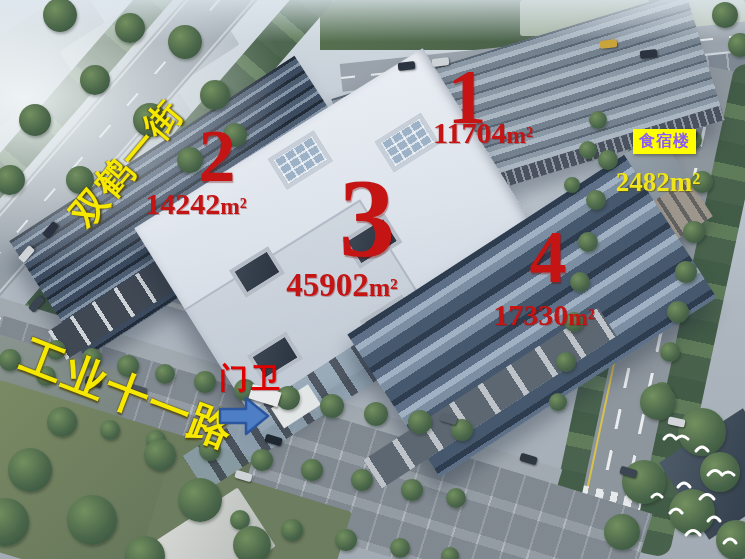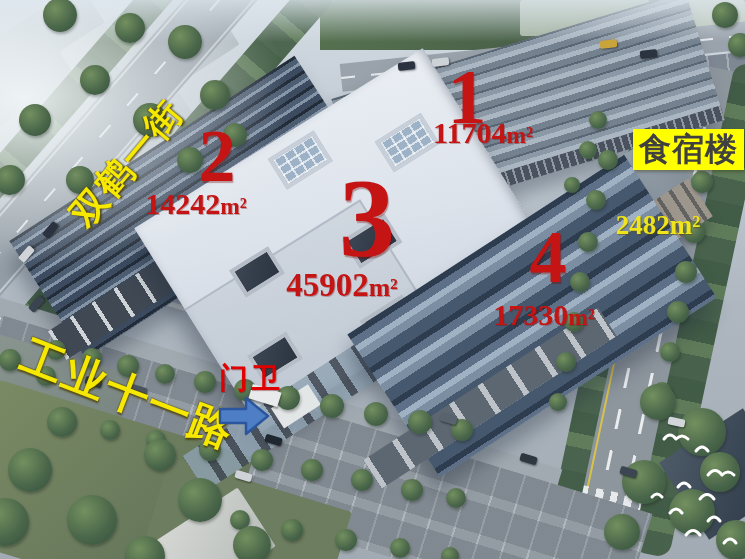--- a/index.html
+++ b/index.html
@@ -32,24 +32,24 @@
   
   .label{position:absolute;transform:translate(-50%,-50%);white-space:nowrap;line-height:1;z-index:40;}
   .num{font-family:"Liberation Serif", serif;font-weight:700;color:#c41414;
        text-shadow:1px 2px 1px rgba(110,0,0,.35);}
   .area{font-family:"Liberation Serif", serif;font-weight:700;color:#c41414;
         text-shadow:1px 1px 0 rgba(110,0,0,.3);}
   .area .unit{font-size:.78em;}
   .street{font-weight:900;color:#f6e800;letter-spacing:2px;
         text-shadow:1px 2px 2px rgba(70,60,0,.8),-1px -1px 1px rgba(70,60,0,.45);}
   .gate-label{font-weight:900;color:#e00000;letter-spacing:3px;text-shadow:1px 1px 1px rgba(100,0,0,.4);}
-  .facility-tag{position:absolute;z-index:40;background:#ffff00;color:#404040;font-weight:900;
-        font-size:32px;line-height:1;padding:4px 6px 5px;letter-spacing:1px;box-shadow:1px 2px 3px rgba(40,40,0,.35);}
+  .facility-tag{position:absolute;z-index:40;background:#ffff00;color:#8b5cf6;font-weight:900;
+        font-size:16px;line-height:1;padding:4px 6px 5px;letter-spacing:1px;box-shadow:1px 2px 3px rgba(40,40,0,.35);}
   .facility-area{font-family:"Liberation Serif", serif;font-weight:700;color:#f0e41c;
-        text-shadow:1px 1px 1px rgba(90,80,0,.6);margin-top:43px;}
+        text-shadow:1px 1px 1px rgba(90,80,0,.6);}
 </style>
 </head>
 <body>
 
 <div class="stage">
 
   <div class="hazybox" style="left:-35px;top:18px;width:150px;height:85px"></div>
   <div class="hazybox" style="left:72px;top:2px;width:155px;height:92px"></div>
   <div class="hazybox" style="left:-15px;top:92px;width:165px;height:98px"></div>
   <div class="hazybox" style="left:95px;top:118px;width:110px;height:62px;opacity:.75"></div>

